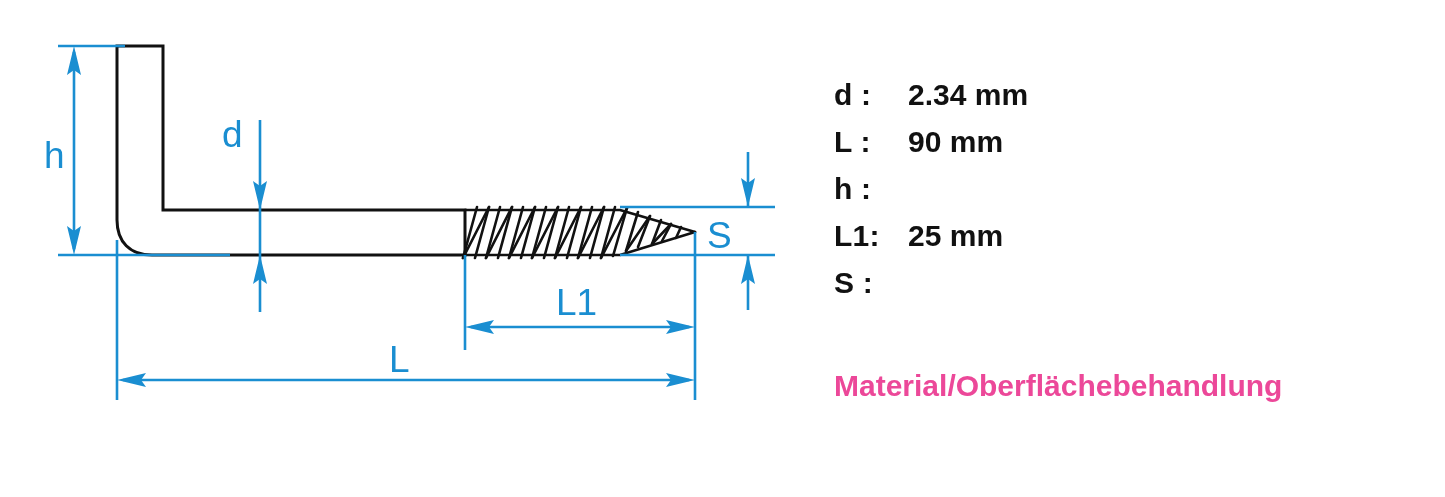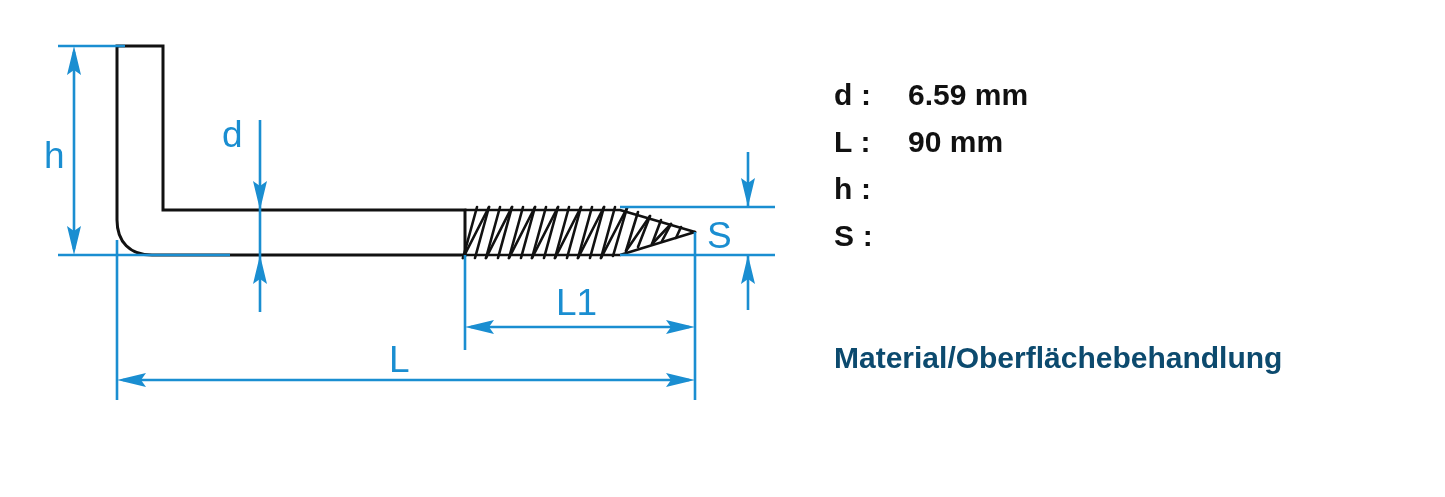--- a/index.html
+++ b/index.html
@@ -90,23 +90,24 @@
   }
   #material-block {
     position: absolute;
     left: 834px;
     top: 336px;
     width: 590px;
   }
   .material-line {
     font-size: 30px;
     font-weight: bold;
-    color: #0c4a6e;
+    color: #ec4899;
     line-height: 43px;
     white-space: pre;
+    margin-top: 28px;
   }
 </style>
 </head>
 <body>
 
 <div id="sheet">
 
   <svg id="drawing" viewBox="0 0 800 497">
 
     <g>
@@ -220,28 +221,32 @@
       <polygon class="arrow-fill" points="117,380 146,373 141,380 146,387"></polygon>
       <polygon class="arrow-fill" points="695,380 666,373 671,380 666,387"></polygon>
       <text class="dim-label" x="389" y="372">L</text>
     </g>
 
   </svg>
 
   <div id="specs">
     <div class="spec-row">
       <div class="spec-key">d :</div>
-      <div class="spec-val">6.59 mm</div>
+      <div class="spec-val">2.34 mm</div>
     </div>
     <div class="spec-row">
       <div class="spec-key">L :</div>
       <div class="spec-val">90 mm</div>
     </div>
     <div class="spec-row">
       <div class="spec-key">h :</div>
+    </div>
+    <div class="spec-row">
+      <div class="spec-key">L1:</div>
+      <div class="spec-val">25 mm</div>
     </div>
     <div class="spec-row">
       <div class="spec-key">S :</div>
     </div>
   </div>
 
   <div id="material-block">
     <div class="material-line">Material/Oberflächebehandlung</div>
   </div>
 

